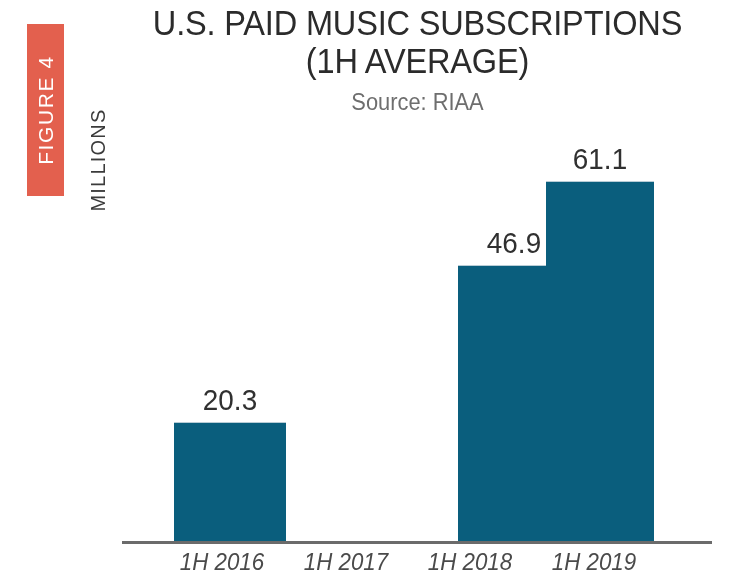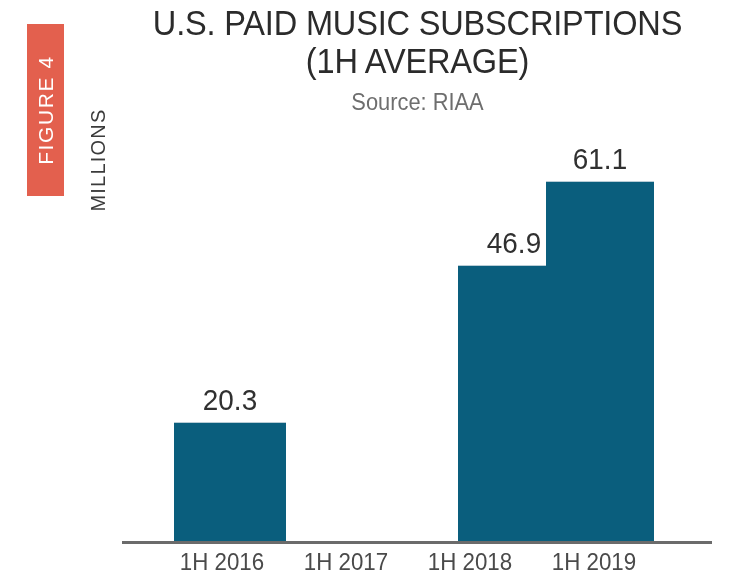--- a/index.html
+++ b/index.html
@@ -136,20 +136,21 @@
     transform: scaleX(0.93);
   }
 
   
   .xaxis-labels {
     position: absolute;
     left: 122px;
     top: 548px;
     width: 590px;
     height: 36px;
+    font-style: italic;
   }
   .xtick {
     position: absolute;
     top: 0;
     text-align: center;
     font-family: "Liberation Sans", sans-serif;
     font-size: 24px;
     color: #4a4a4a;
     white-space: nowrap;
     transform: scaleX(0.93);

